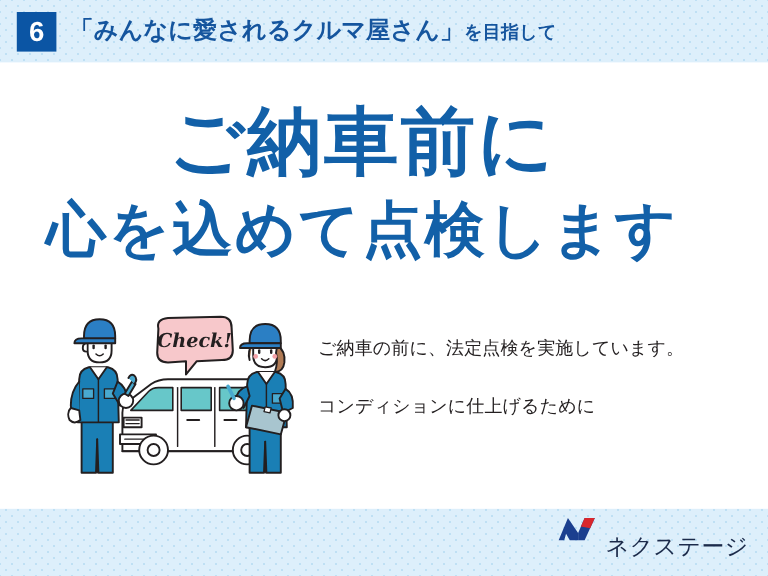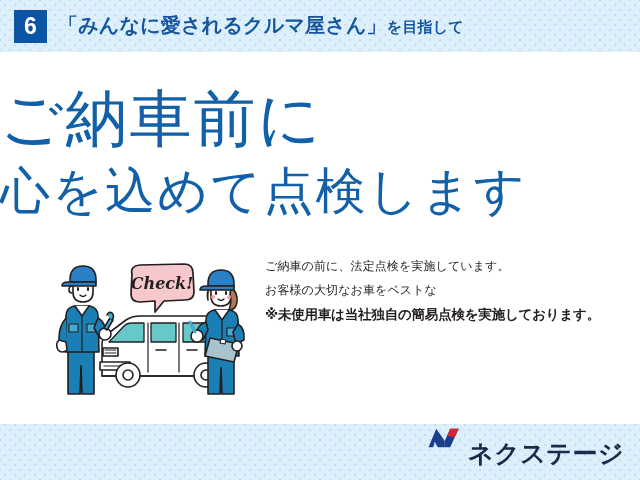--- a/index.html
+++ b/index.html
@@ -39,53 +39,54 @@
   #header-text .quoted{font-size:20px;font-weight:bold;letter-spacing:0.2px;}
   #header-text .suffix{font-size:15px;font-weight:bold;letter-spacing:0.2px;}
 
   
   #card{
     position:absolute;left:0;top:52px;width:640px;height:372px;
     background:#ffffff;
   }
   
   .headline{
-    position:absolute;width:604px;
-    color:#1260a8;font-weight:normal;white-space:nowrap;
+    position:absolute;width:604px;text-align:center;
+    color:#1260a8;font-weight:bold;white-space:nowrap;
     letter-spacing:2px;
   }
   #headline1{top:36px;font-size:62px;line-height:1;}
   #headline2{top:114px;font-size:50px;line-height:1;}
 
   
   #body-copy{
     position:absolute;left:265px;top:203px;width:355px;
     color:#231f20;
   }
   #body-copy .line{
-    font-size:12px;line-height:23.5px;white-space:nowrap;
+    font-size:15px;line-height:23.5px;white-space:nowrap;
     letter-spacing:0.1px;
+    margin-top:24px;
   }
   #body-copy .note{
     font-size:13.5px;line-height:22px;font-weight:bold;
     white-space:nowrap;letter-spacing:-0.2px;margin-top:2px;
   }
 
   
   #illus{position:absolute;left:56px;top:206px;width:210px;height:140px;}
   #illus svg{display:block;}
 
   
   #logo{
     position:absolute;right:16px;bottom:14px;
     display:flex;align-items:center;gap:7px;
   }
   #logo .mark{width:34px;height:24px;display:block;}
   #logo .wordmark{
-    font-size:25px;font-weight:bold;color:#1b2a4a;
+    font-size:19px;font-weight:normal;color:#1b2a4a;
     letter-spacing:0.5px;line-height:1;white-space:nowrap;margin-top:32px;
   }
 </style>
 </head>
 <body>
 
 <div id="page">
 
   <div id="header">
     <div id="badge">
@@ -96,22 +97,21 @@
     </div>
   </div>
 
   <div id="card">
 
     <div class="headline" id="headline1">ご納車前に</div>
     <div class="headline" id="headline2">心を込めて点検します</div>
 
     <div id="body-copy">
       <div class="line">ご納車の前に、法定点検を実施しています。</div>
-      <div class="line">お客様の大切なお車をベストな</div>
-      <div class="note">※未使用車は当社独自の簡易点検を実施しております。</div>
+      <div class="line">コンディションに仕上げるために</div>
     </div>
 
     <div id="illus">
       <svg width="210" height="140" viewBox="0 0 210 140" xmlns="http://www.w3.org/2000/svg">
         <g fill="none" stroke="#231f20" stroke-width="1.6" stroke-linecap="round" stroke-linejoin="round">
 
           <g>
 
             <path d="M46 118 L46 86 Q46 78 54 74 L70 62 Q76 58 84 58 L150 58 Q158 58 160 64 L166 86 L168 118 Z" fill="#ffffff" stroke="#231f20"></path>
 

